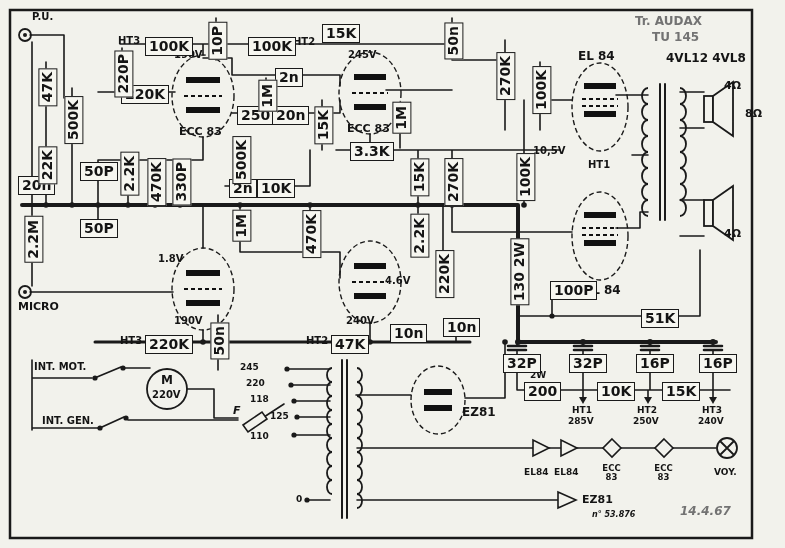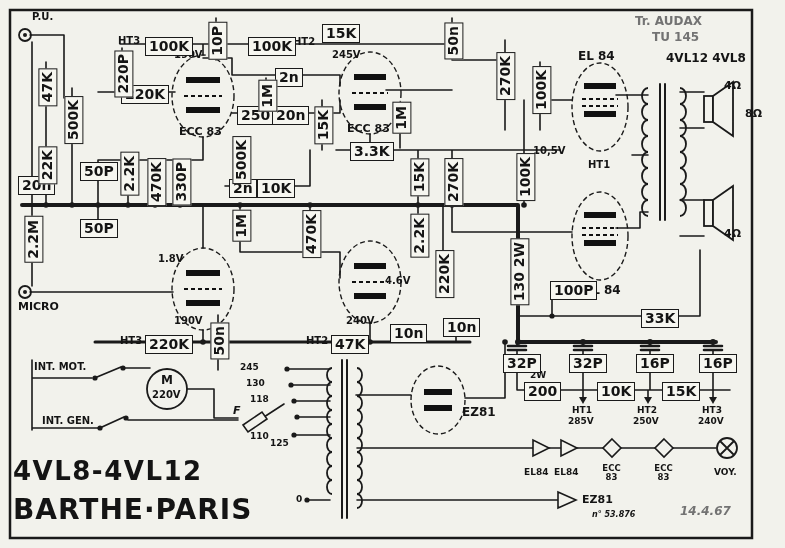--- a/index.html
+++ b/index.html
@@ -172,21 +172,21 @@
     <polygon points="579,397 587,397 583,404"></polygon>
     <polygon points="644,397 652,397 648,404"></polygon>
     <polygon points="709,397 717,397 713,404"></polygon>
   </g>
 </svg>
 
 <span class="t" style="left:32px;top:12px">P.U.</span>
 <span class="t s11" style="left:18px;top:301px">MICRO</span>
 <span class="t" style="left:118px;top:36px">HT3</span>
 <span class="t" style="left:293px;top:37px">HT2</span>
-<span class="t" style="left:332px;top:50px">245V</span>
+<span class="t" style="left:348px;top:50px">245V</span>
 <span class="t" style="left:174px;top:50px">190V</span>
 <span class="t" style="left:174px;top:316px">190V</span>
 <span class="t" style="left:346px;top:316px">240V</span>
 <span class="t" style="left:158px;top:254px">1.8V</span>
 <span class="t" style="left:385px;top:276px">4.6V</span>
 <span class="t" style="left:533px;top:146px">10,5V</span>
 <span class="t" style="left:588px;top:160px">HT1</span>
 <span class="t" style="left:306px;top:336px">HT2</span>
 <span class="t" style="left:120px;top:336px">HT3</span>
 <span class="t s12 red" style="left:635px;top:15px">Tr. AUDAX</span>
@@ -200,61 +200,59 @@
 <span class="t s11" style="left:582px;top:494px">EZ81</span>
 <span class="t s11" style="left:724px;top:80px">4Ω</span>
 <span class="t s11" style="left:745px;top:108px">8Ω</span>
 <span class="t s11" style="left:724px;top:228px">4Ω</span>
 <span class="t" style="left:34px;top:362px">INT. MOT.</span>
 <span class="t" style="left:42px;top:416px">INT. GEN.</span>
 <span class="t s12" style="left:161px;top:374px">M</span>
 <span class="t" style="left:152px;top:390px">220V</span>
 <span class="t s11 it" style="left:233px;top:405px">F</span>
 <span class="t s9" style="left:240px;top:363px">245</span>
-<span class="t s9" style="left:246px;top:379px">130</span>
+<span class="t s9" style="left:246px;top:379px">220</span>
 <span class="t s9" style="left:250px;top:395px">118</span>
-<span class="t s9" style="left:270px;top:439px">125</span>
+<span class="t s9" style="left:270px;top:412px">125</span>
 <span class="t s9" style="left:250px;top:432px">110</span>
 <span class="t s9" style="left:296px;top:495px">0</span>
 <span class="t s9" style="left:530px;top:371px">2W</span>
 <span class="t s9" style="left:572px;top:406px">HT1</span>
 <span class="t s9" style="left:568px;top:417px">285V</span>
 <span class="t s9" style="left:637px;top:406px">HT2</span>
 <span class="t s9" style="left:633px;top:417px">250V</span>
 <span class="t s9" style="left:702px;top:406px">HT3</span>
 <span class="t s9" style="left:698px;top:417px">240V</span>
 <span class="t s9" style="left:524px;top:468px">EL84</span>
 <span class="t s9" style="left:554px;top:468px">EL84</span>
 <span class="t wrap" style="left:599px;top:464px">ECC 83</span>
 <span class="t wrap" style="left:651px;top:464px">ECC 83</span>
 <span class="t s9" style="left:714px;top:468px">VOY.</span>
 <span class="t s8 it" style="left:592px;top:511px">n° 53.876</span>
 <span class="t s12 red it" style="left:680px;top:505px">14.4.67</span>
-<span class="t big" style="left:13px;top:458px">4VL8-4VL12</span>
-<span class="t big2" style="left:13px;top:496px">BARTHE·PARIS</span>
 
 <span class="b" style="left:145px;top:37px">100K</span>
 <span class="b" style="left:248px;top:37px">100K</span>
 <span class="b" style="left:322px;top:24px">15K</span>
 <span class="b" style="left:121px;top:85px">220K</span>
 <span class="b" style="left:275px;top:68px">2n</span>
 <span class="b" style="left:237px;top:106px">250</span>
 <span class="b" style="left:272px;top:106px">20n</span>
 <span class="b" style="left:350px;top:142px">3.3K</span>
 <span class="b" style="left:80px;top:162px">50P</span>
 <span class="b" style="left:18px;top:176px">20n</span>
 <span class="b" style="left:80px;top:219px">50P</span>
 <span class="b" style="left:229px;top:179px">2n</span>
 <span class="b" style="left:257px;top:179px">10K</span>
 <span class="b" style="left:331px;top:335px">47K</span>
 <span class="b" style="left:390px;top:324px">10n</span>
 <span class="b" style="left:443px;top:318px">10n</span>
 <span class="b" style="left:145px;top:335px">220K</span>
 <span class="b" style="left:550px;top:281px">100P</span>
-<span class="b" style="left:641px;top:309px">33K</span>
+<span class="b" style="left:641px;top:309px">51K</span>
 <span class="b" style="left:503px;top:354px">32P</span>
 <span class="b" style="left:569px;top:354px">32P</span>
 <span class="b" style="left:636px;top:354px">16P</span>
 <span class="b" style="left:699px;top:354px">16P</span>
 <span class="b" style="left:524px;top:382px">200</span>
 <span class="b" style="left:597px;top:382px">10K</span>
 <span class="b" style="left:662px;top:382px">15K</span>
 
 <span class="b v" style="left:38px;top:68px">47K</span>
 <span class="b v" style="left:64px;top:96px">500K</span>

